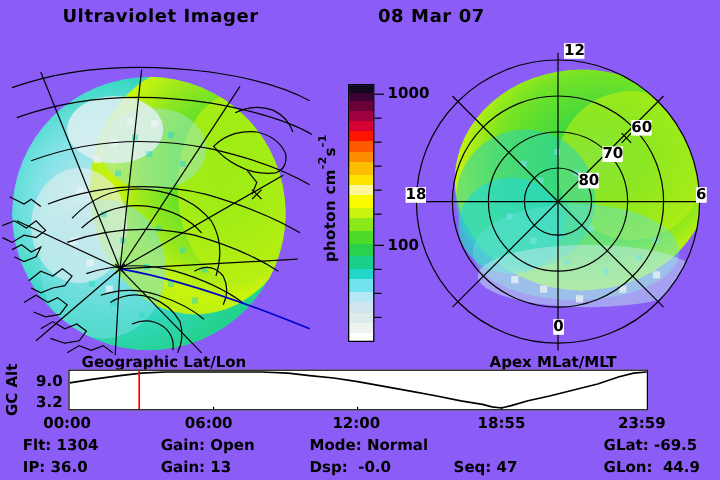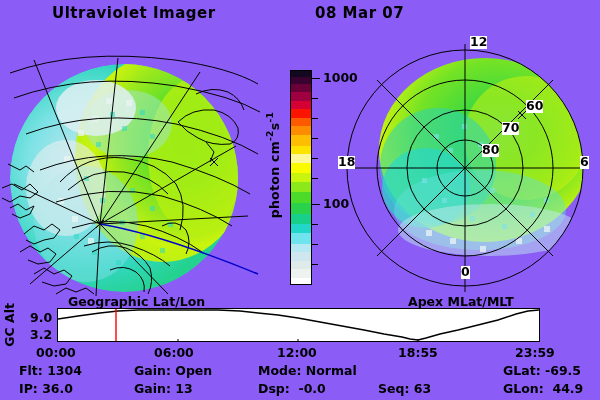--- a/index.html
+++ b/index.html
@@ -312,19 +312,19 @@
   <div id="status">
     <span class="status-cell r1 c1"><span>Flt:</span> <span>1304</span></span>
     <span class="status-cell r2 c1"><span>IP:</span> <span>36.0</span></span>
 
     <span class="status-cell r1 c2"><span>Gain:</span> <span>Open</span></span>
     <span class="status-cell r2 c2"><span>Gain:</span> <span>13</span></span>
 
     <span class="status-cell r1 c3"><span>Mode:</span> <span>Normal</span></span>
     <span class="status-cell r2 c3"><span>Dsp:</span> &nbsp;<span>-0.0</span></span>
 
-    <span class="status-cell r2 c4"><span>Seq:</span> <span>63</span></span>
+    <span class="status-cell r2 c4"><span>Seq:</span> <span>47</span></span>
 
     <span class="status-cell r1 c5"><span>GLat:</span> <span>-69.5</span></span>
     <span class="status-cell r2 c5"><span>GLon:</span> &nbsp;<span>44.9</span></span>
   </div>
 
 </div>
 
 </body></html>

